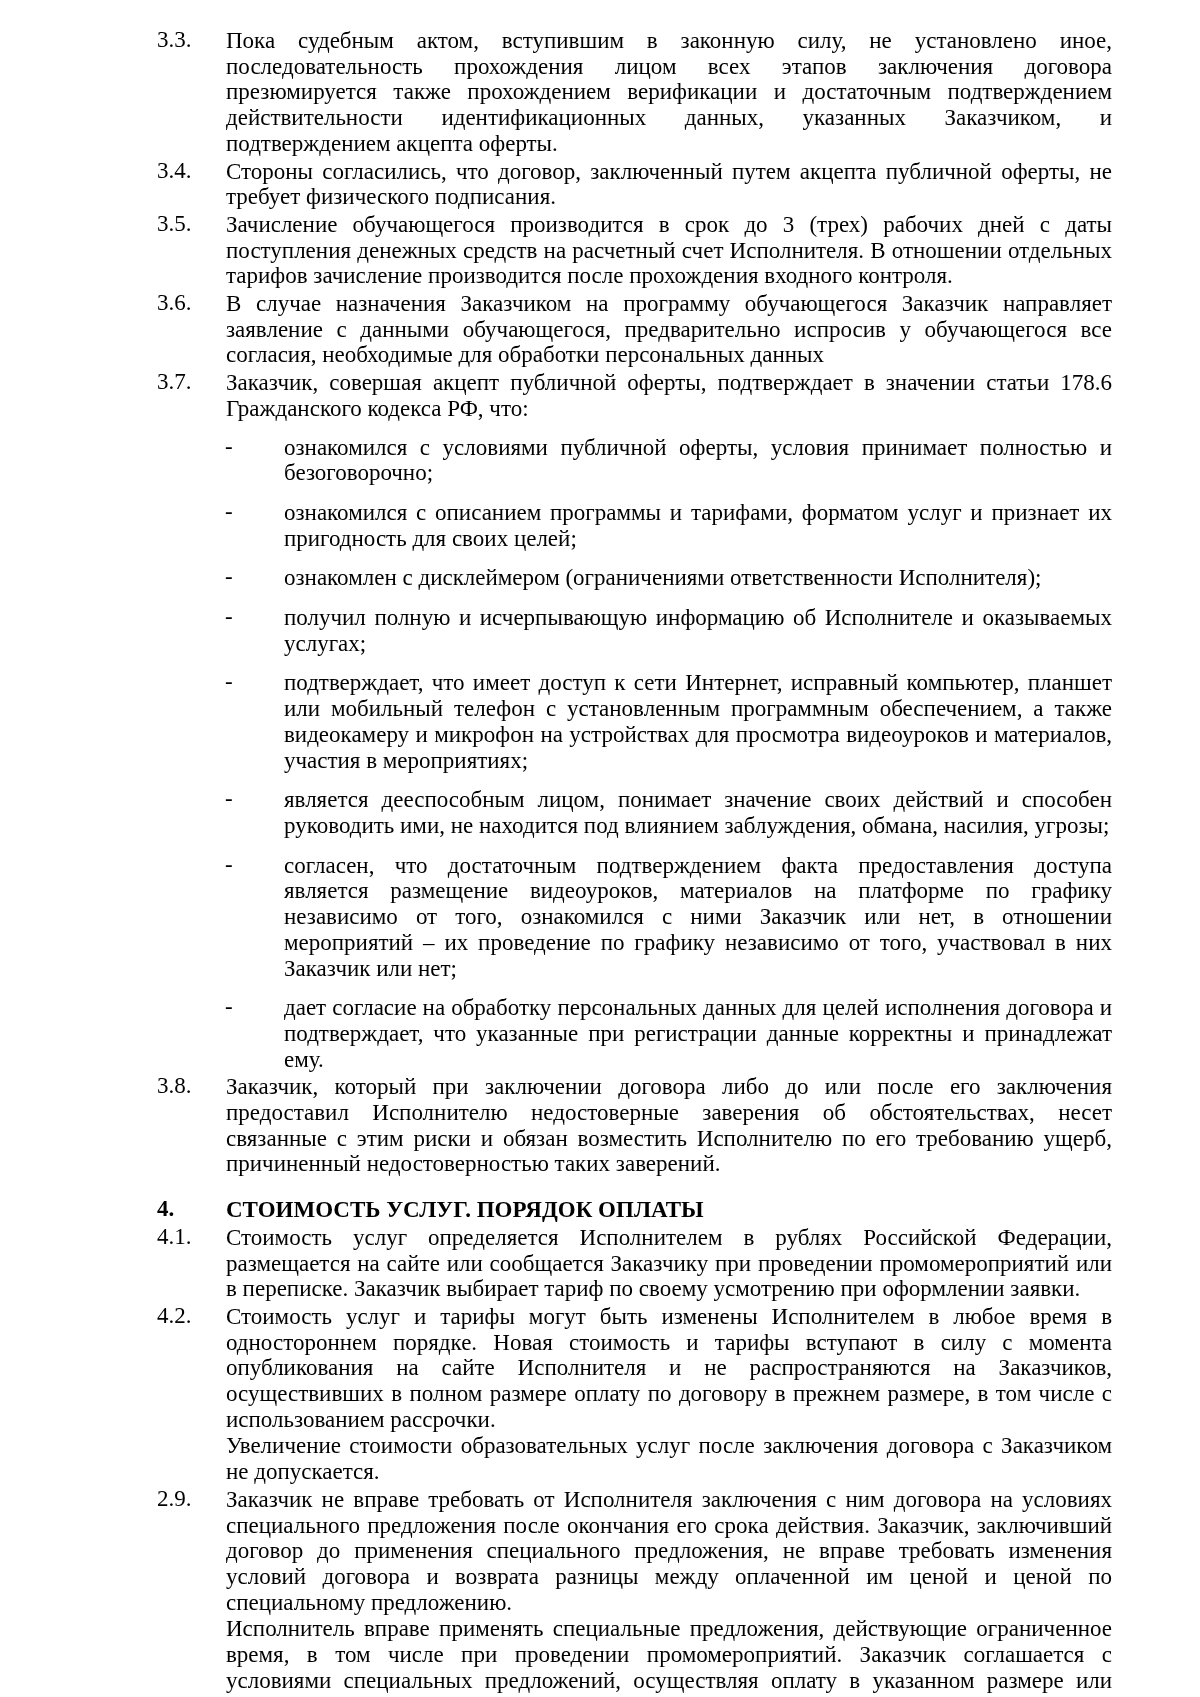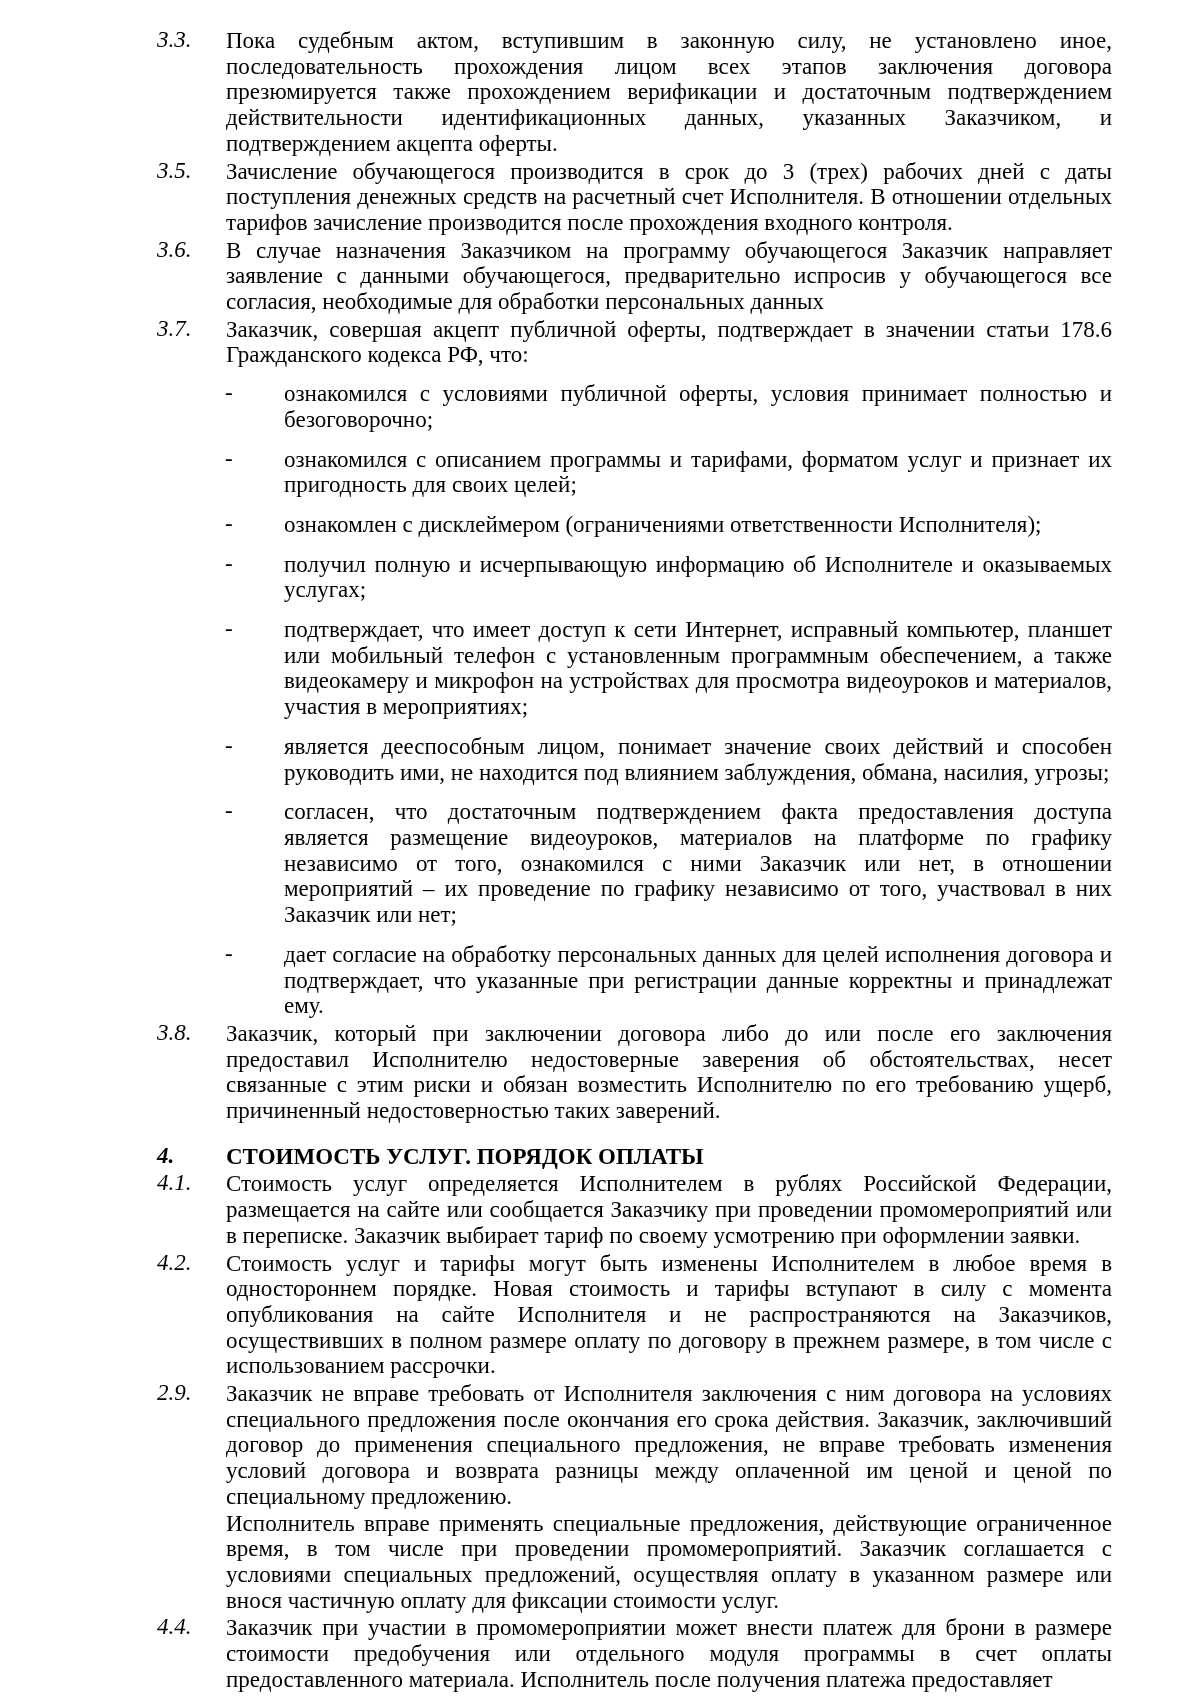--- a/index.html
+++ b/index.html
@@ -14,40 +14,46 @@
     position: absolute;
     left: 157px;
     top: 27px;
     width: 956px;
     color: #000000;
     font-family: "Liberation Serif", "DejaVu Serif", serif;
     font-size: 23px;
     line-height: 25.7px;
   }
   .clause { display: flex; align-items: flex-start; }
-  .num { flex: 0 0 68px; width: 68px; font-style: italic; }
+  .num { flex: 0 0 68px; width: 68px; }
   .body { flex: 1 1 auto; min-width: 0; }
   .para { margin: 1px; text-align: justify; }
   .bullet { display: flex; margin-top: 12px; }
   .dash { flex: 0 0 58px; width: 58px; }
   .heading { margin-top: 18px; }
   .heading .num, .heading .para { font-weight: bold; text-align: left; }
 </style>
 </head>
 <body>
 
 <div class="doc">
 
   <div class="clause">
     <span class="num">3.3.</span>
     <div class="body">
       <p class="para">Пока судебным актом, вступившим в законную силу, не установлено иное, последовательность прохождения лицом всех этапов заключения договора презюмируется также прохождением верификации и достаточным подтверждением действительности идентификационных данных, указанных Заказчиком, и подтверждением акцепта оферты.</p>
     </div>
   </div>
 
+  <div class="clause">
+    <span class="num">3.4.</span>
+    <div class="body">
+      <p class="para">Стороны согласились, что договор, заключенный путем акцепта публичной оферты, не требует физического подписания.</p>
+    </div>
+  </div>
 
   <div class="clause">
     <span class="num">3.5.</span>
     <div class="body">
       <p class="para">Зачисление обучающегося производится в срок до 3 (трех) рабочих дней с даты поступления денежных средств на расчетный счет Исполнителя. В отношении отдельных тарифов зачисление производится после прохождения входного контроля.</p>
     </div>
   </div>
 
   <div class="clause">
     <span class="num">3.6.</span>
@@ -114,20 +120,21 @@
     <span class="num">4.1.</span>
     <div class="body">
       <p class="para">Стоимость услуг определяется Исполнителем в рублях Российской Федерации, размещается на сайте или сообщается Заказчику при проведении промомероприятий или в переписке. Заказчик выбирает тариф по своему усмотрению при оформлении заявки.</p>
     </div>
   </div>
 
   <div class="clause">
     <span class="num">4.2.</span>
     <div class="body">
       <p class="para">Стоимость услуг и тарифы могут быть изменены Исполнителем в любое время в одностороннем порядке. Новая стоимость и тарифы вступают в силу с момента опубликования на сайте Исполнителя и не распространяются на Заказчиков, осуществивших в полном размере оплату по договору в прежнем размере, в том числе с использованием рассрочки.</p>
+      <p class="para">Увеличение стоимости образовательных услуг после заключения договора с Заказчиком не допускается.</p>
     </div>
   </div>
 
   <div class="clause">
     <span class="num">2.9.</span>
     <div class="body">
       <p class="para">Заказчик не вправе требовать от Исполнителя заключения с ним договора на условиях специального предложения после окончания его срока действия. Заказчик, заключивший договор до применения специального предложения, не вправе требовать изменения условий договора и возврата разницы между оплаченной им ценой и ценой по специальному предложению.</p>
       <p class="para">Исполнитель вправе применять специальные предложения, действующие ограниченное время, в том числе при проведении промомероприятий. Заказчик соглашается с условиями специальных предложений, осуществляя оплату в указанном размере или внося частичную оплату для фиксации стоимости услуг.</p>
     </div>
   </div>

